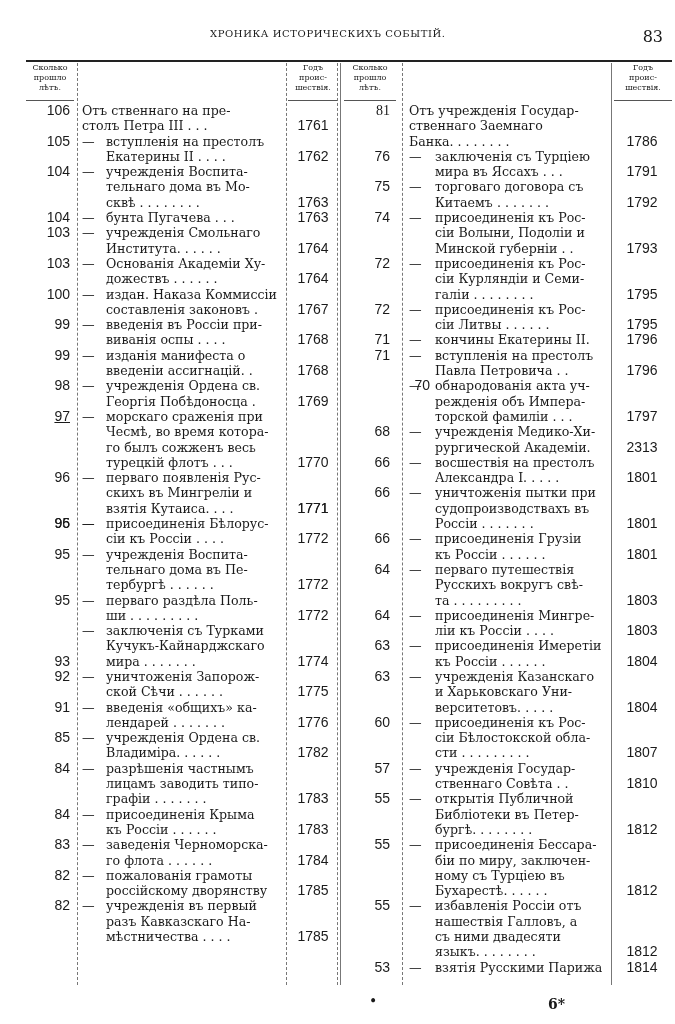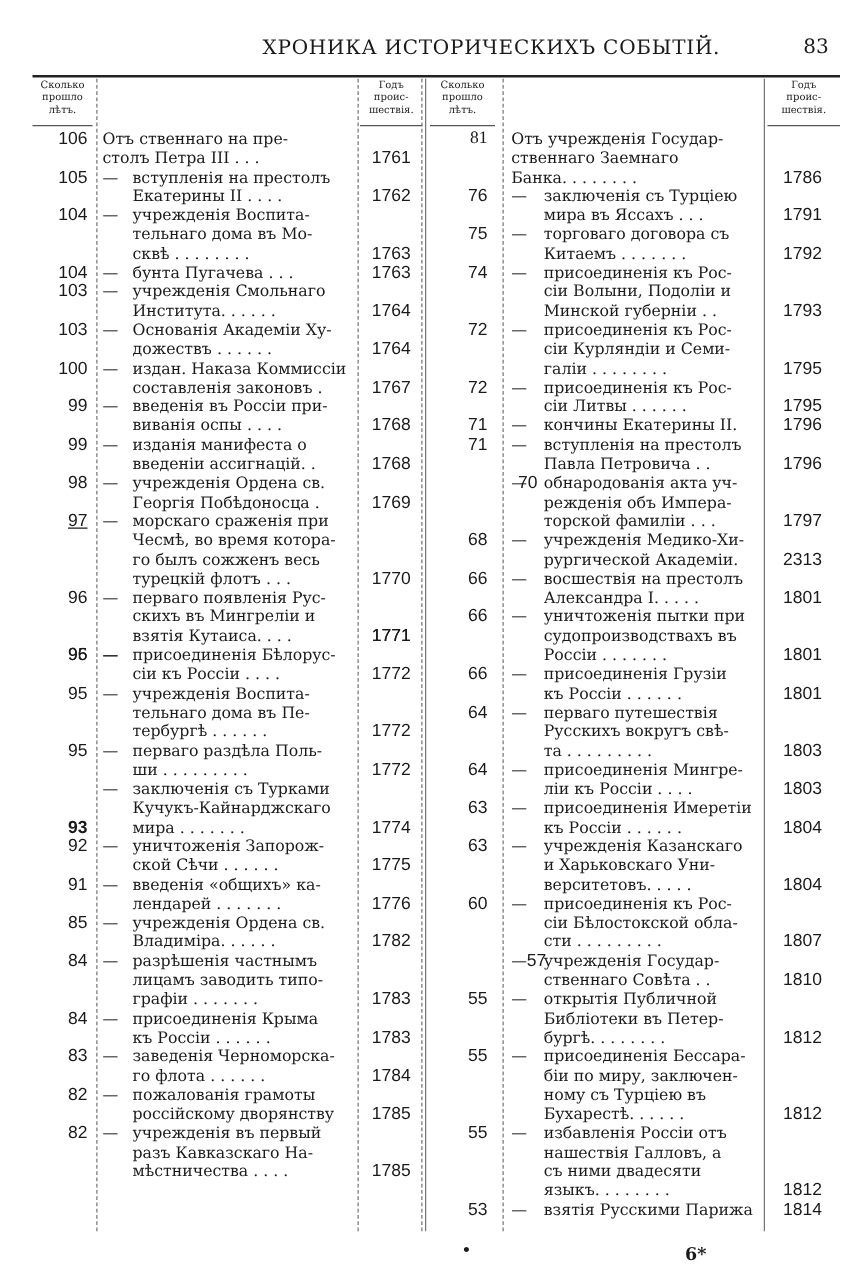--- a/index.html
+++ b/index.html
@@ -1,19 +1,19 @@
 <!DOCTYPE html>
 <html><head>
 <meta charset="utf-8">
 <style>
   html, body { margin:0; padding:0; background:#fff; }
   body { width:675px; height:1024px; position:relative; overflow:hidden;
          font-family:"DejaVu Serif","Liberation Serif",serif; color:#1a1a1a; }
   .running-head { position:absolute; top:28px; left:0; width:675px; height:20px; }
-  .running-title { position:absolute; left:210px; top:0; font-size:16px; letter-spacing:0.6px; }
+  .running-title { position:absolute; left:210px; top:0; font-size:10px; letter-spacing:0.6px; }
   .page-number { position:absolute; right:12px; top:-1px; font-size:16px; }
   .top-rule { position:absolute; left:26px; top:60px; width:646px; height:2px; background:#222; }
   .table { position:absolute; top:63px; }
   #left-table { left:26px; width:312px; }
   #right-table { left:340px; width:332px; }
   .hdr { position:absolute; top:0; height:36px; font-size:8px; line-height:10px; text-align:center; }
   .hdr span { display:block; }
   .hdr-years { border-bottom:1px solid #555; padding-bottom:1px; }
   .vline { position:absolute; top:0; width:0; border-left:1px dashed #777; }
   .rows { position:absolute; top:40px; left:0; right:0; }
@@ -169,21 +169,21 @@
         <span class="year">1772</span>
       </div>
       <div class="row">
         <span class="ago" style="top: 0px;">95</span>
         <span class="dash" style="top: 0px;">—</span>
         <div class="desc">перваго раздѣла Поль-
 ши . . . . . . . . .</div>
         <span class="year">1772</span>
       </div>
       <div class="row">
-        <span class="ago" style="top: 30.6px; font-weight: bold;">93</span>
+        <span class="ago" style="top: 30.6px;">93</span>
         <span class="dash" style="top: 0px;">—</span>
         <div class="desc">заключенія съ Турками
 Кучукъ-Кайнарджскаго
 мира . . . . . . .</div>
         <span class="year">1774</span>
       </div>
       <div class="row">
         <span class="ago" style="top: 0px;">92</span>
         <span class="dash" style="top: 0px;">—</span>
         <div class="desc">уничтоженія Запорож-
@@ -385,21 +385,21 @@
       </div>
       <div class="row">
         <span class="ago" style="top: 0px;">60</span>
         <span class="dash" style="top: 0px;">—</span>
         <div class="desc">присоединенія къ Рос-
 сіи Бѣлостокской обла-
 сти . . . . . . . . .</div>
         <span class="year">1807</span>
       </div>
       <div class="row">
-        <span class="ago" style="top: 0px; margin-left: 47px;">57</span>
+        <span class="ago" style="top: 0px;">57</span>
         <span class="dash" style="top: 0px;">—</span>
         <div class="desc">учрежденія Государ-
 ственнаго Совѣта . .</div>
         <span class="year">1810</span>
       </div>
       <div class="row">
         <span class="ago" style="top: 0px;">55</span>
         <span class="dash" style="top: 0px;">—</span>
         <div class="desc">открытія Публичной
 Библіотеки въ Петер-

